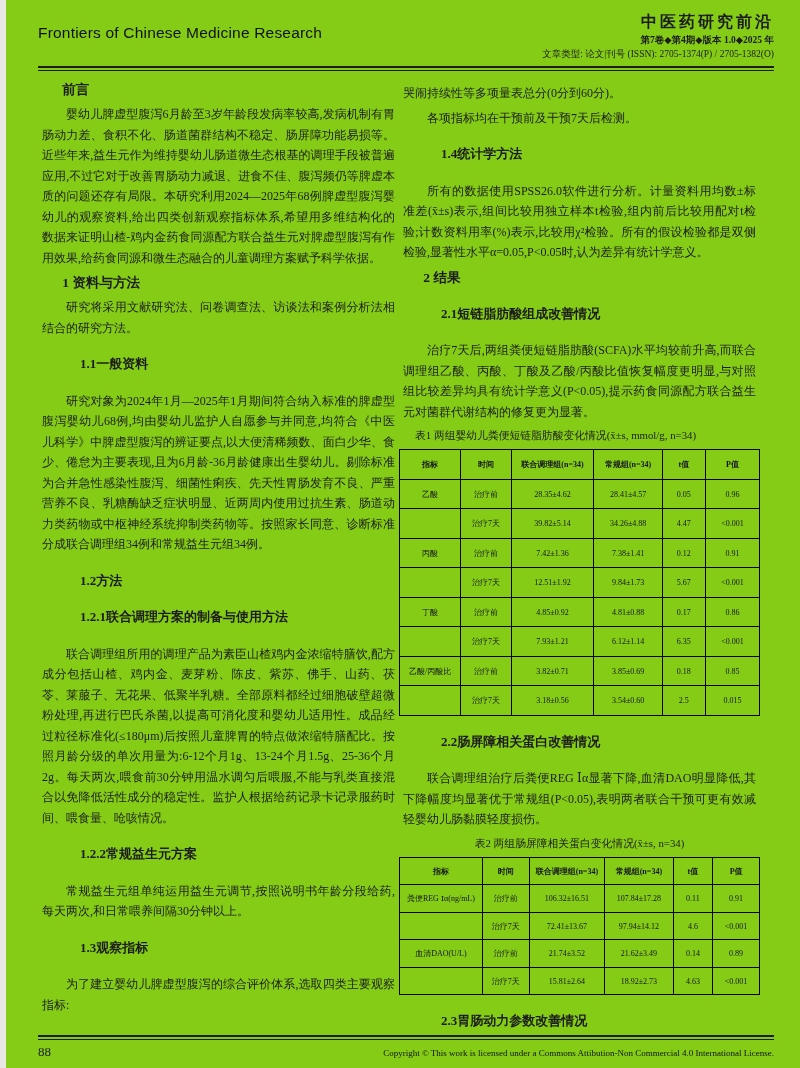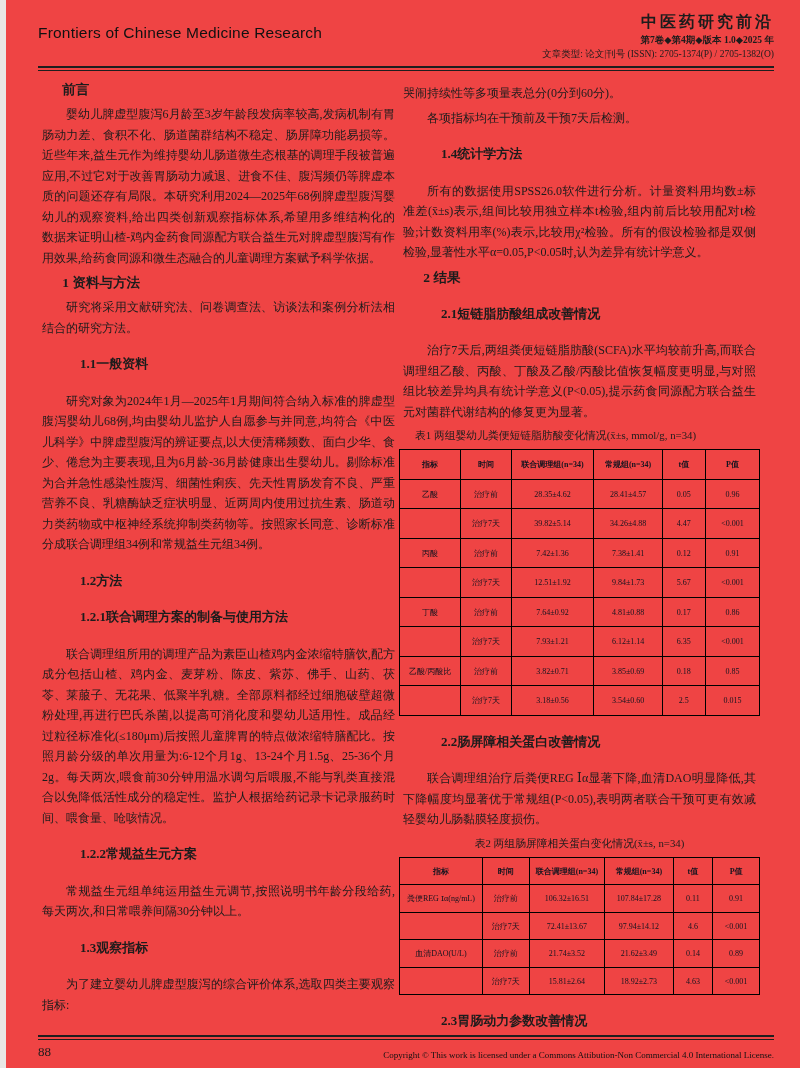--- a/index.html
+++ b/index.html
@@ -3,21 +3,21 @@
 <meta charset="utf-8">
 <style>
   html,body{margin:0;padding:0;}
   body{
     width:800px;height:1068px;background:#e9e7e4;
     font-family:"Liberation Serif","DejaVu Serif",serif;
     color:#1c1c1c;overflow:hidden;
   }
   .page{
     box-sizing:border-box;width:794px;height:1068px;margin-left:6px;
-    background:#ef4444;padding:12px 26px 8px 32px;
+    background:#84cc16;padding:12px 26px 8px 32px;
     display:flex;flex-direction:column;
   }
   
   .jheader{display:flex;justify-content:space-between;align-items:flex-start;}
   .jh-en{
     font-family:"Liberation Sans","DejaVu Sans",sans-serif;
     font-size:15.5px;padding-top:12px;letter-spacing:.2px;color:#111;
   }
   .jh-right{text-align:right;line-height:1.25;}
   .jh-cn{font-size:16px;font-weight:bold;letter-spacing:3px;}
@@ -42,21 +42,21 @@
   .ptable th{font-weight:bold;}
   .t1 col:nth-child(1){width:17%}.t1 col:nth-child(2){width:14%}
   .t1 col:nth-child(3){width:23%}.t1 col:nth-child(4){width:19%}
   .t1 col:nth-child(5){width:12%}.t1 col:nth-child(6){width:15%}
   .t2 col:nth-child(1){width:23%}.t2 col:nth-child(2){width:13%}
   .t2 col:nth-child(3){width:21%}.t2 col:nth-child(4){width:19%}
   .t2 col:nth-child(5){width:11%}.t2 col:nth-child(6){width:13%}
   .t2 td,.t2 th{height:26.5px;}
   
   .ftr-rule{margin-top:4px;}
-  .jfooter{display:flex;justify-content:space-between;align-items:flex-end;padding-top:4px;}
+  .jfooter{display:flex;justify-content:space-between;align-items:center;padding-top:4px;}
   .pageno{font-size:13px;}
   .copyright{font-size:9px;padding-top:2px;color:#111;}
 </style>
 </head>
 <body>
 
 <div class="page">
 
   <div class="jheader">
     <div class="jh-en">Frontiers of Chinese Medicine Research</div>
@@ -143,21 +143,21 @@
               <td></td>
               <td>治疗7天</td>
               <td>12.51±1.92</td>
               <td>9.84±1.73</td>
               <td>5.67</td>
               <td>&lt;0.001</td>
             </tr>
             <tr>
               <td>丁酸</td>
               <td>治疗前</td>
-              <td>7.64±0.92</td>
+              <td>4.85±0.92</td>
               <td>4.81±0.88</td>
               <td>0.17</td>
               <td>0.86</td>
             </tr>
             <tr>
               <td></td>
               <td>治疗7天</td>
               <td>7.93±1.21</td>
               <td>6.12±1.14</td>
               <td>6.35</td>

